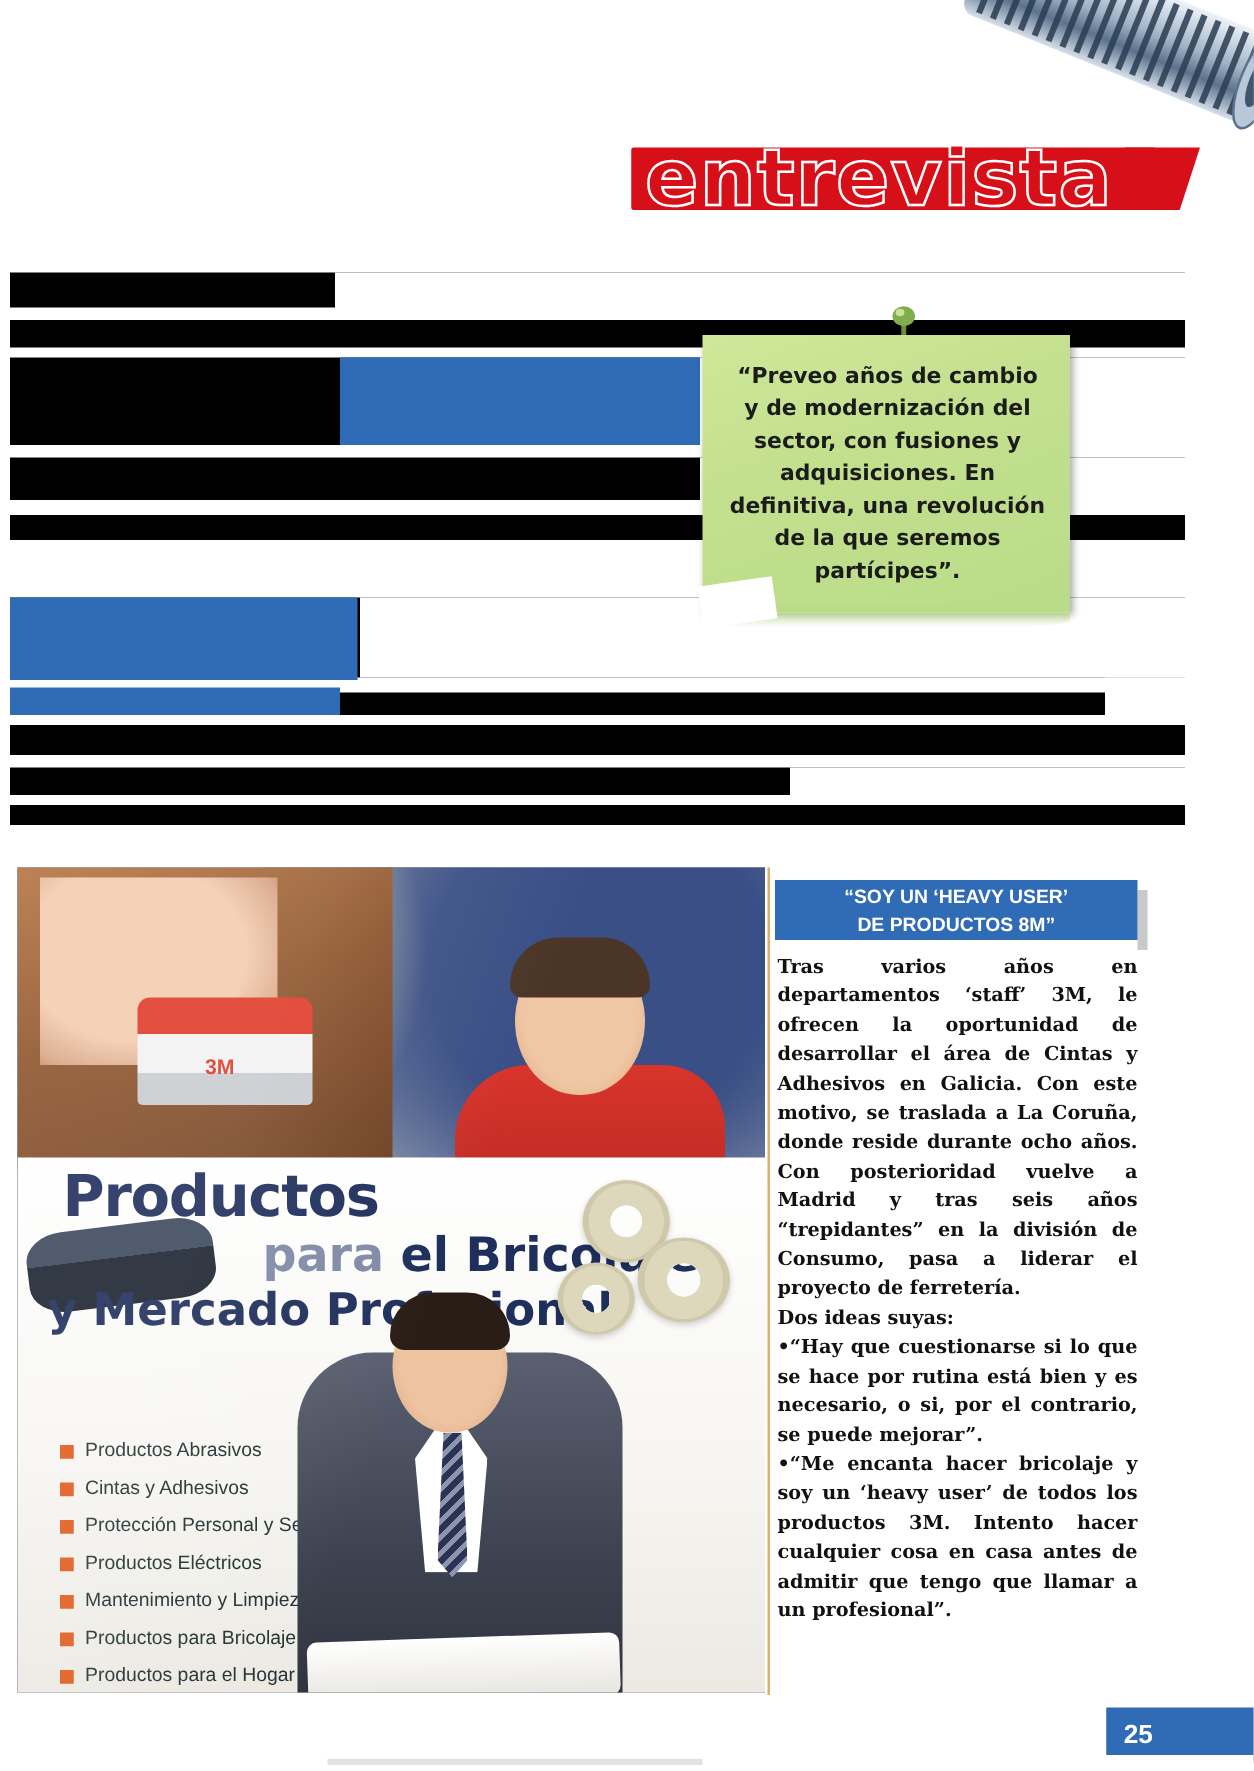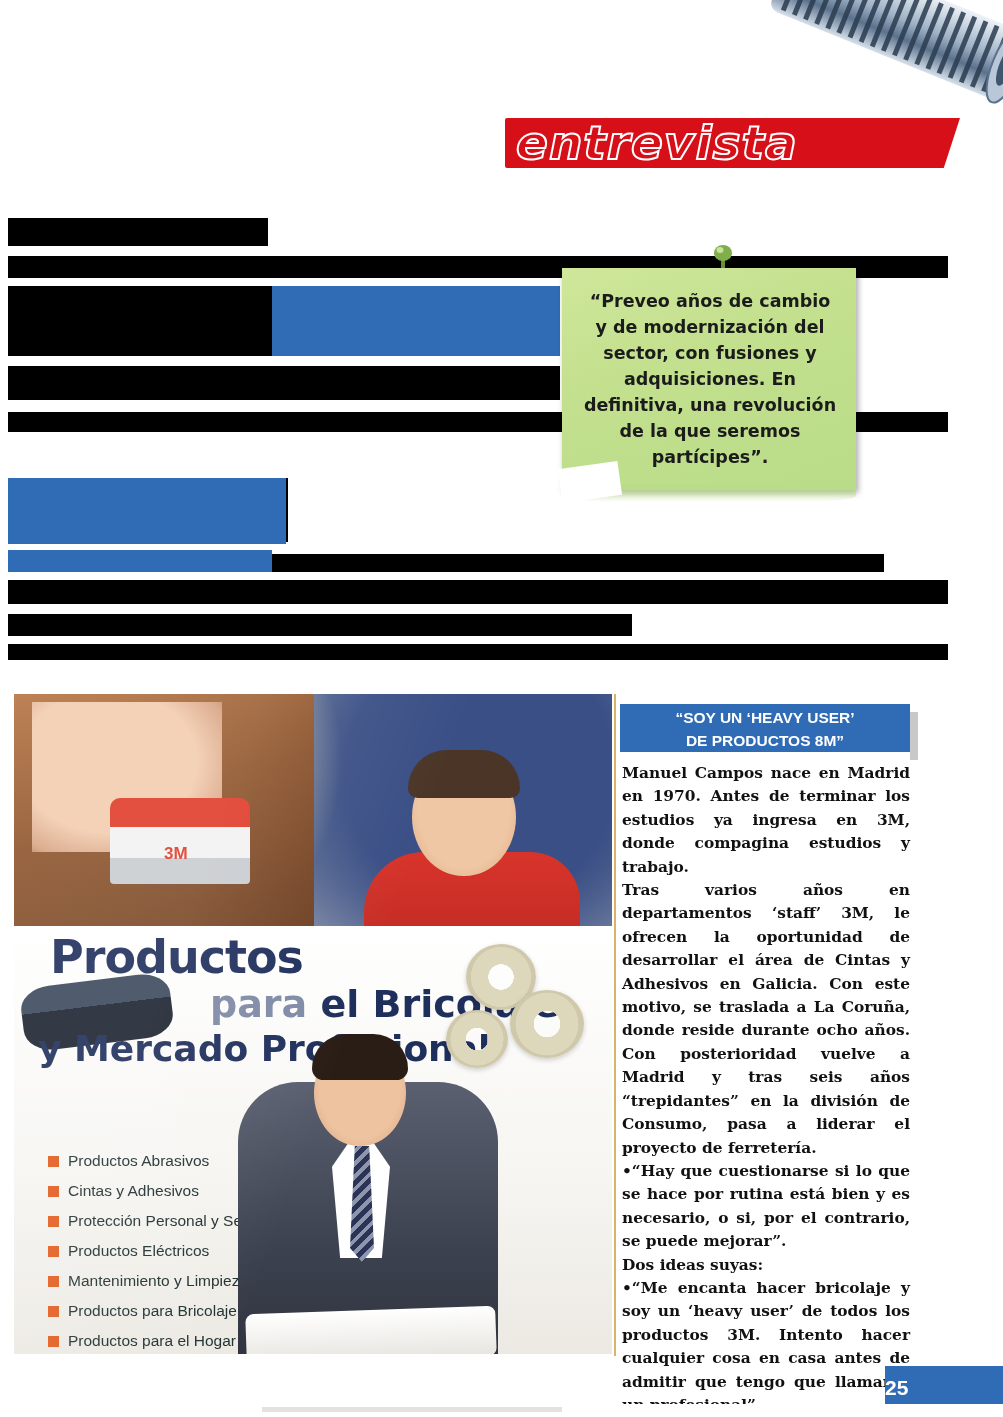--- a/index.html
+++ b/index.html
@@ -47,23 +47,22 @@
     transform-origin: top left;
   }
   .masthead-text {
     position: absolute;
     top: 116px;
     left: 516px;
     width: 420px;
     height: 54px;
     line-height: 54px;
     font-family: "DejaVu Sans", sans-serif;
-    font-size: 47px;
-    font-weight: bold;
-    font-style: italic;
+    font-size: 63px;
+    font-weight: bold;
     letter-spacing: 1px;
     color: #d70f18;
     -webkit-text-stroke: 2px #ffffff;
     text-align: left;
     white-space: nowrap;
   }
 
   
   .blackout {
     position: absolute;
@@ -349,21 +348,21 @@
     top: 1366px;
     width: 118px;
     height: 44px;
     background: #2f6cb5;
     color: #ffffff;
     font-family: "Liberation Sans", sans-serif;
     font-weight: bold;
     font-size: 21px;
     display: flex;
     align-items: center;
-    padding-left: 0;
+    padding-left: 14px;
     box-sizing: border-box;
   }
   .bottom-strip {
     position: absolute;
     left: 0; top: 1404px; width: 1003px; height: 13px;
     background: #ffffff;
   }
   .bottom-shadow {
     position: absolute;
     left: 262px; top: 1407px; width: 300px; height: 5px;
@@ -521,22 +520,21 @@
   <div class="photo-desk"></div>
   <div class="photo-glass-overlay"></div>
 </div>
 
 <div class="side-rule"></div>
 <div class="side-head-shadow"></div>
 <div class="side-head">“SOY UN ‘HEAVY USER’
 DE PRODUCTOS 8M”</div>
 
 <div class="side-body">
-  <p>Manuel Campos nace en Madrid en 1970. Antes de terminar los estudios ya ingresa en 3M, donde compagina estudios y trabajo.</p>
   <p>Tras varios años en departamentos ‘staff’ 3M, le ofrecen la oportunidad de desarrollar el área de Cintas y Adhesivos en Galicia. Con este motivo, se traslada a La Coruña, donde reside durante ocho años. Con posterioridad vuelve a Madrid y tras seis años “trepidantes” en la división de Consumo, pasa a liderar el proyecto de ferretería.</p>
+  <p>Dos ideas suyas:</p>
   <p>•“Hay que cuestionarse si lo que se hace por rutina está bien y es necesario, o si, por el contrario, se puede mejorar”.</p>
-  <p>Dos ideas suyas:</p>
   <p>•“Me encanta hacer bricolaje y soy un ‘heavy user’ de todos los productos 3M. Intento hacer cualquier cosa en casa antes de admitir que tengo que llamar a un profesional”.</p>
 </div>
 
 <div class="pagenum">25</div>
 <div class="bottom-strip"></div>
 <div class="bottom-shadow"></div>
 
 </body></html>

